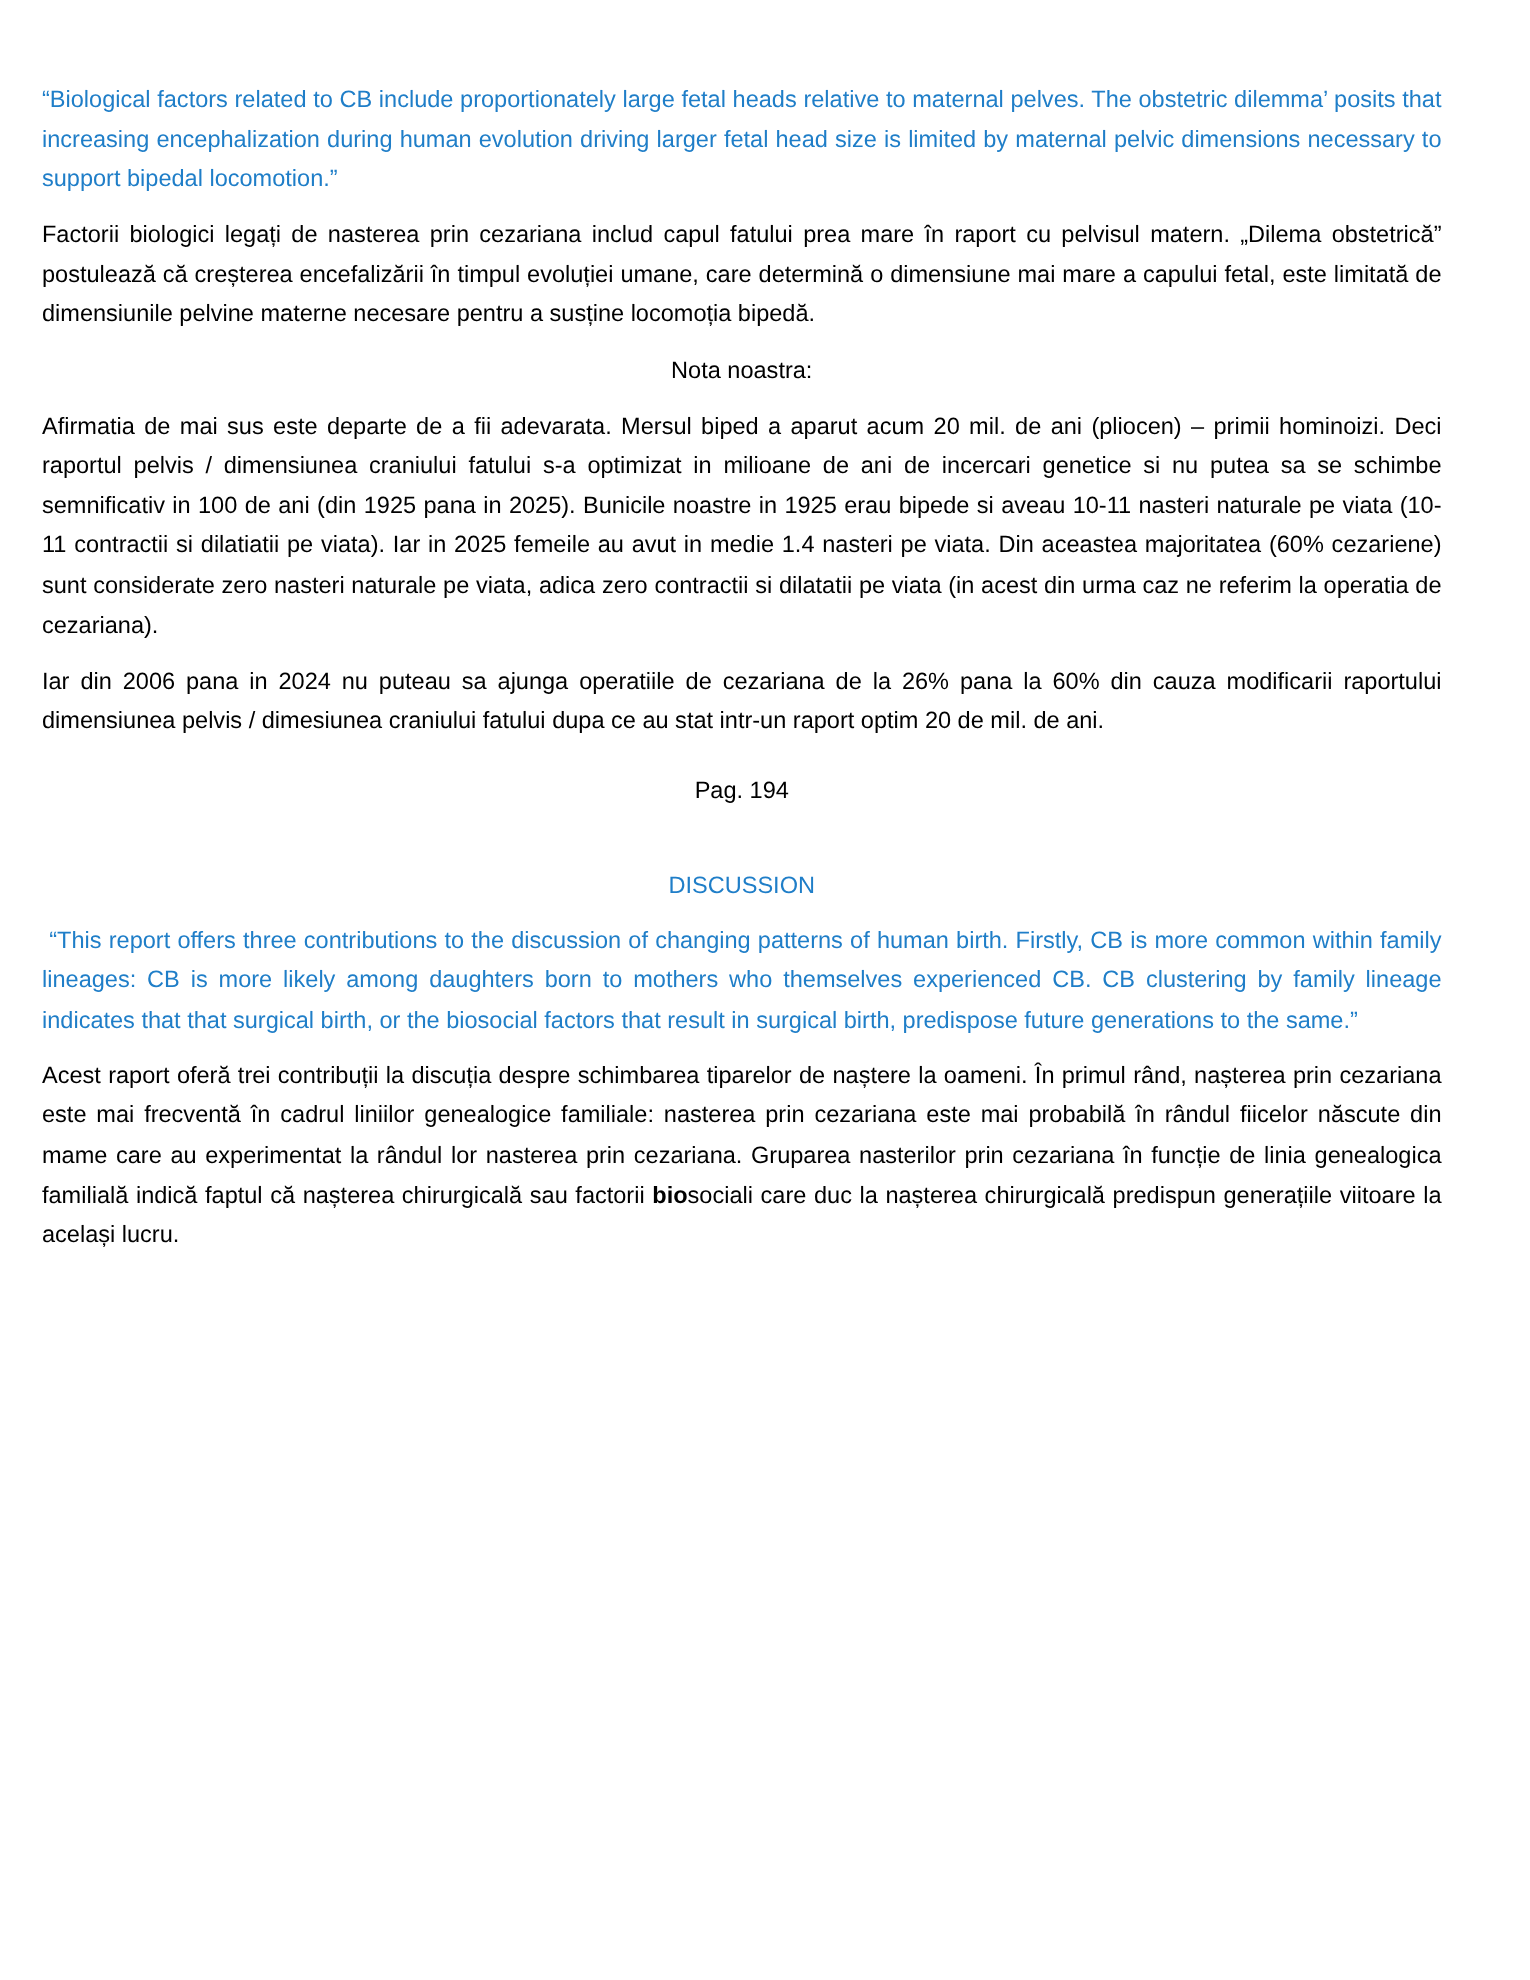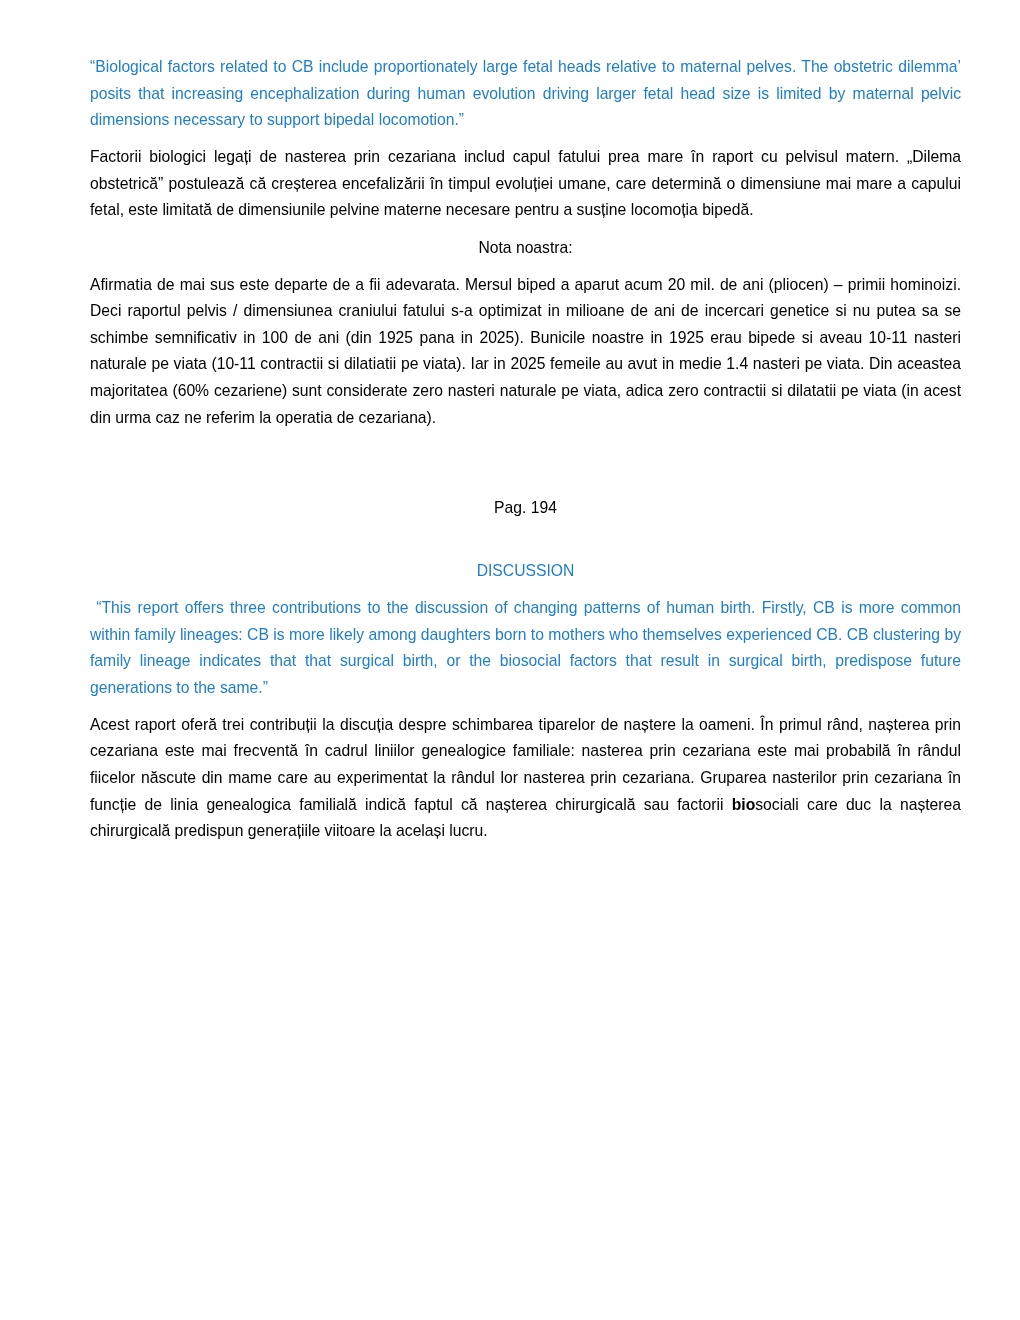--- a/index.html
+++ b/index.html
@@ -6,39 +6,39 @@
     margin: 0;
     padding: 0;
     background: #ffffff;
   }
   .page {
     position: relative;
     width: 1020px;
     height: 945px;
     background: #ffffff;
     box-sizing: border-box;
-    padding: 54px 59px 0 90px;
+    padding: 54px 59px 0 28px;
     font-family: "Liberation Sans", "DejaVu Sans", sans-serif;
     font-size: 15.7px;
     line-height: 26.6px;
     color: #000000;
     overflow: hidden;
   }
   p {
     margin: 0 0 10.5px 0;
     text-align: center;
   }
   .just {
     text-align: justify;
   }
   .blue {
     color: var(--accent-blue, #1F7EC8);
   }
   .pageref {
-    margin-top: 64px;
+    margin-top: 20px;
   }
   .section-heading {
     margin-top: 36px;
   }
   .bold {
     font-weight: bold;
   }
   .footer {
     position: absolute;
     top: 1205px;
@@ -54,20 +54,21 @@
 <div class="page">
 
   <p class="blue just">“Biological factors related to CB include proportionately large fetal heads relative to maternal pelves. The obstetric dilemma’ posits that increasing encephalization during human evolution driving larger fetal head size is limited by maternal pelvic dimensions necessary to support bipedal locomotion.”</p>
 
   <p class="just">Factorii biologici legați de nasterea prin cezariana includ capul fatului prea mare în raport cu pelvisul matern. „Dilema obstetrică” postulează că creșterea encefalizării în timpul evoluției umane, care determină o dimensiune mai mare a capului fetal, este limitată de dimensiunile pelvine materne necesare pentru a susține locomoția bipedă.</p>
 
   <p>Nota noastra:</p>
 
   <p class="just">Afirmatia de mai sus este departe de a fii adevarata. Mersul biped a aparut acum 20 mil. de ani (pliocen) – primii hominoizi. Deci raportul pelvis / dimensiunea craniului fatului s-a optimizat in milioane de ani de incercari genetice si nu putea sa se schimbe semnificativ in 100 de ani (din 1925 pana in 2025). Bunicile noastre in 1925 erau bipede si aveau 10-11 nasteri naturale pe viata (10-11 contractii si dilatiatii pe viata). Iar in 2025 femeile au avut in medie 1.4 nasteri pe viata. Din aceastea majoritatea  (60% cezariene) sunt considerate zero nasteri naturale pe viata, adica zero contractii si dilatatii pe viata (in acest din urma caz ne referim la operatia de cezariana).</p>
 
+  <p class="just">Iar din 2006 pana in 2024 nu puteau sa ajunga operatiile de cezariana de la 26% pana la 60% din cauza modificarii raportului dimensiunea pelvis / dimesiunea craniului fatului dupa ce au stat intr-un raport optim 20 de mil. de ani.</p>
 
   <p class="pageref">Pag. 194</p>
 
   <p class="blue section-heading">DISCUSSION</p>
 
   <p class="blue just">&nbsp;“This report offers three contributions to the discussion of changing patterns of human birth. Firstly, CB is more common within family lineages: CB is more likely among daughters born to mothers who themselves experienced CB. CB clustering by family lineage indicates that that surgical birth, or the biosocial factors that result in surgical birth, predispose future generations to the same.”</p>
 
   <p class="just"><span>Acest raport oferă trei contribuții la discuția despre schimbarea tiparelor de naștere la oameni. În primul rând, nașterea prin cezariana este mai frecventă în cadrul liniilor genealogice familiale: nasterea prin cezariana este mai probabilă în rândul fiicelor născute din mame care au experimentat la rândul lor nasterea prin cezariana. Gruparea nasterilor prin cezariana în funcție de linia genealogica familială indică faptul că nașterea chirurgicală sau factorii </span><span class="bold">bio</span><span>sociali care duc la nașterea chirurgicală predispun generațiile viitoare la același lucru.</span></p>
 
   <div class="footer">16</div>

